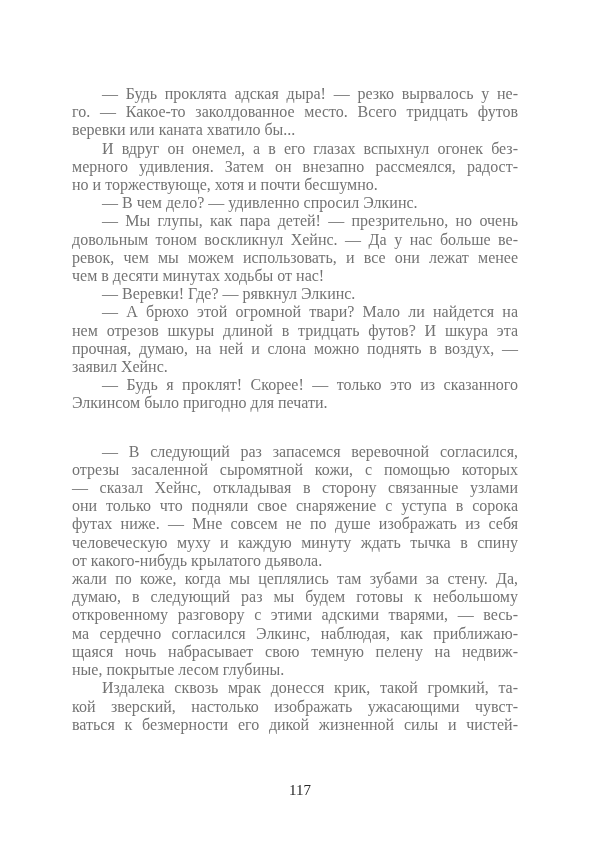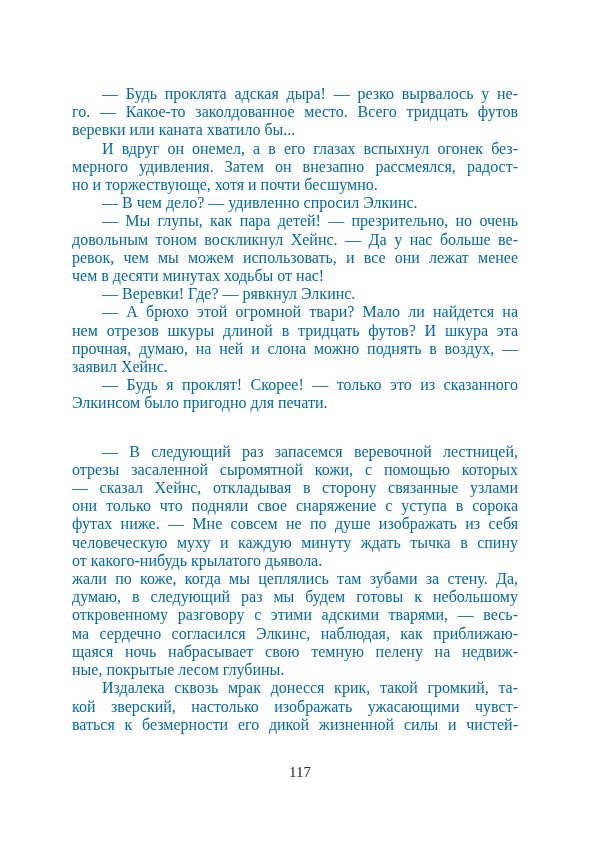--- a/index.html
+++ b/index.html
@@ -32,33 +32,33 @@
     text-align-last: justify;
   }
   .para .line.lastline {
     text-align-last: left;
   }
   .para .line.indent {
     text-indent: 30px;
   }
   .page-number {
     position: absolute;
-    top: 764px;
+    top: 782px;
     left: 0;
     width: 600px;
     text-align: center;
     font-family: "Liberation Serif", "DejaVu Serif", serif;
     font-size: 15px;
     color: #262626;
   }
 </style>
 </head>
 <body style="background: rgb(255, 255, 255);">
 
-<main class="text-block" style="color: #0369a1;">
+<main class="text-block" style="color: #737373;">
     <section class="section">
       <div class="para">
         <div class="line indent">— Будь проклята адская дыра! — резко вырвалось у не-</div>
         <div class="line">го. — Какое-то заколдованное место. Всего тридцать футов</div>
         <div class="line lastline">веревки или каната хватило бы...</div>
       </div>
       <div class="para">
         <div class="line indent">И вдруг он онемел, а в его глазах вспыхнул огонек без-</div>
         <div class="line">мерного удивления. Затем он внезапно рассмеялся, радост-</div>
         <div class="line lastline">но и торжествующе, хотя и почти бесшумно.</div>
@@ -81,21 +81,21 @@
         <div class="line">прочная, думаю, на ней и слона можно поднять в воздух, —</div>
         <div class="line lastline">заявил Хейнс.</div>
       </div>
       <div class="para">
         <div class="line indent">— Будь я проклят! Скорее! — только это из сказанного</div>
         <div class="line lastline">Элкинсом было пригодно для печати.</div>
       </div>
     </section>
     <section class="section">
       <div class="para">
-        <div class="line indent">— В следующий раз запасемся веревочной лестницей,</div>
+        <div class="line indent">— В следующий раз запасемся веревочной согласился,</div>
         <div class="line">отрезы засаленной сыромятной кожи, с помощью которых</div>
         <div class="line">— сказал Хейнс, откладывая в сторону связанные узлами</div>
         <div class="line">они только что подняли свое снаряжение с уступа в сорока</div>
         <div class="line">футах ниже. — Мне совсем не по душе изображать из себя</div>
         <div class="line">человеческую муху и каждую минуту ждать тычка в спину</div>
         <div class="line lastline">от какого-нибудь крылатого дьявола.</div>
       </div>
       <div class="para">
         <div class="line">жали по коже, когда мы цеплялись там зубами за стену. Да,</div>
         <div class="line">думаю, в следующий раз мы будем готовы к небольшому</div>

